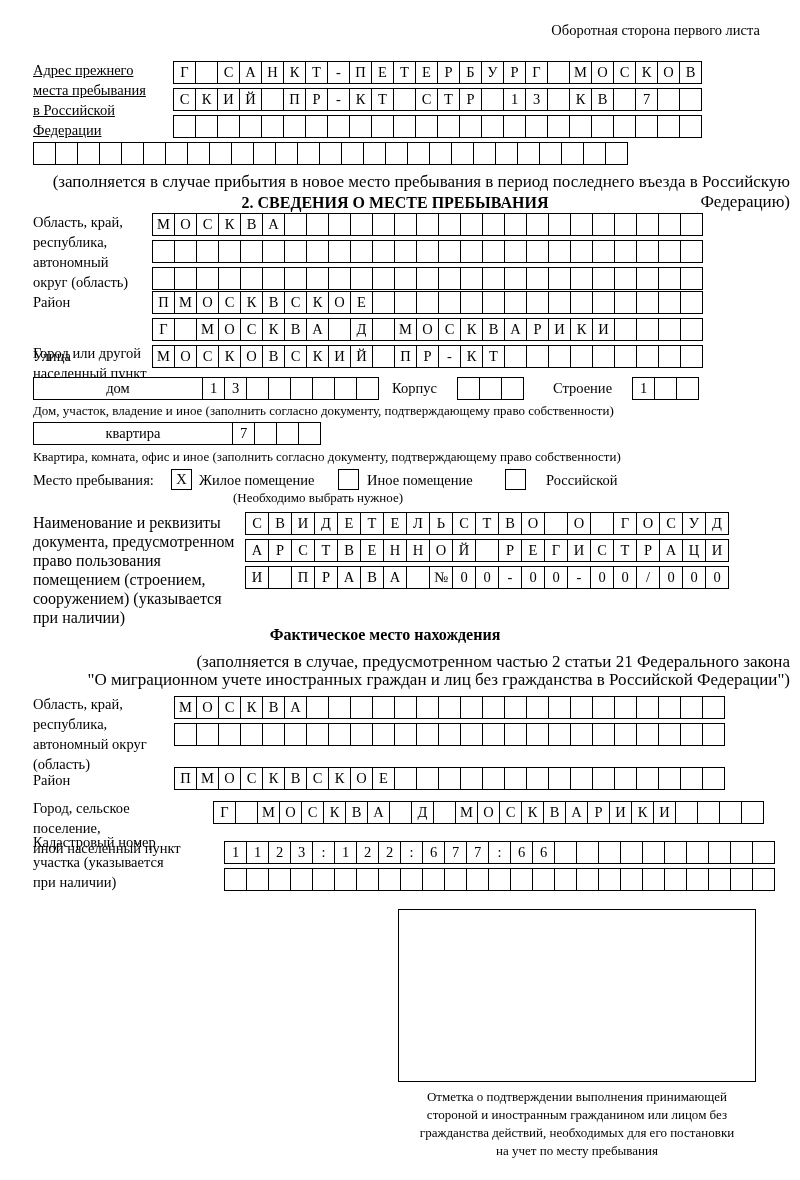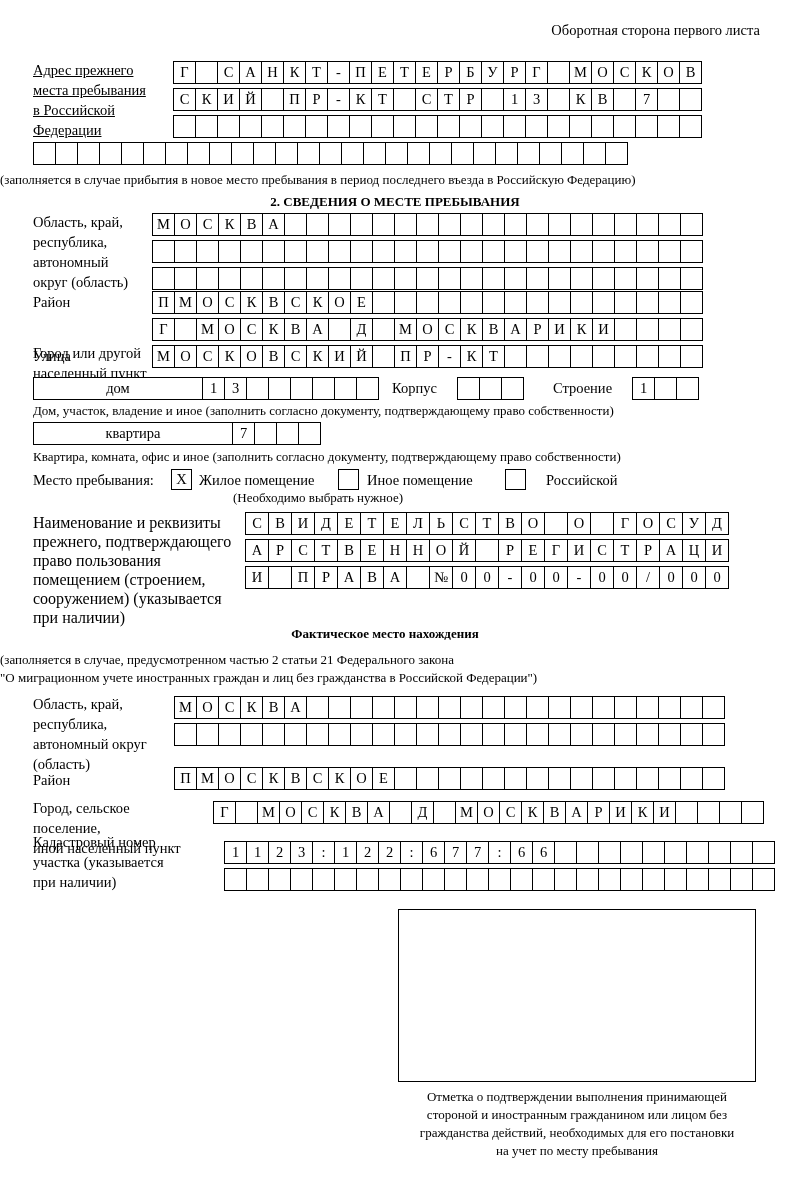--- a/index.html
+++ b/index.html
@@ -61,28 +61,28 @@
     border: 1px solid #000;
     box-sizing: border-box;
     height: 23px;
     text-align: center;
     font-size: 14.5px;
     line-height: 21px;
     background: #fff;
   }
 
   .sect-title {
-    font-size: 13px;
+    font-size: 16px;
     font-weight: bold;
     text-align: center;
     width: 100%;
   }
   .note {
-    font-size: 13px;
-    text-align: left;
+    font-size: 17px;
+    text-align: right;
     width: 100%;
   }
   .note-left { font-size: 13px; }
 
   .bigbox {
     position: absolute;
     border: 1px solid #000;
     box-sizing: border-box;
     background: #fff;
   }
@@ -446,21 +446,21 @@
   <div class="abs checkbox" style="top:469px; left:171px;">Х</div>
   <div class="abs label" style="top:470px; left:199px;">Жилое помещение</div>
   <div class="abs checkbox" style="top:469px; left:338px;"></div>
   <div class="abs label" style="top:470px; left:367px;">Иное помещение</div>
   <div class="abs checkbox" style="top:469px; left:505px;"></div>
   <div class="abs label" style="top:470px; left:546px;">Российской</div>
   <div class="abs note-left" style="top:490px; left:233px;">(Необходимо выбрать нужное)</div>
 
   <div class="abs label-sm" style="top:513px; left:33px; width:215px;">
     <div>Наименование и реквизиты</div>
-    <div>прежнего, подтверждающего</div>
+    <div>документа, предусмотренном</div>
     <div>право пользования</div>
     <div>помещением (строением,</div>
     <div>сооружением) (указывается</div>
     <div>при наличии)</div>
   </div>
   <div class="cellrow" id="s2-doc-0" style="top:512px; left:245px;">
       <div class="cell filled" style="width: 24px;">С</div>
       <div class="cell filled" style="width: 24px;">В</div>
       <div class="cell filled" style="width: 24px;">И</div>
       <div class="cell filled" style="width: 24px;">Д</div>

